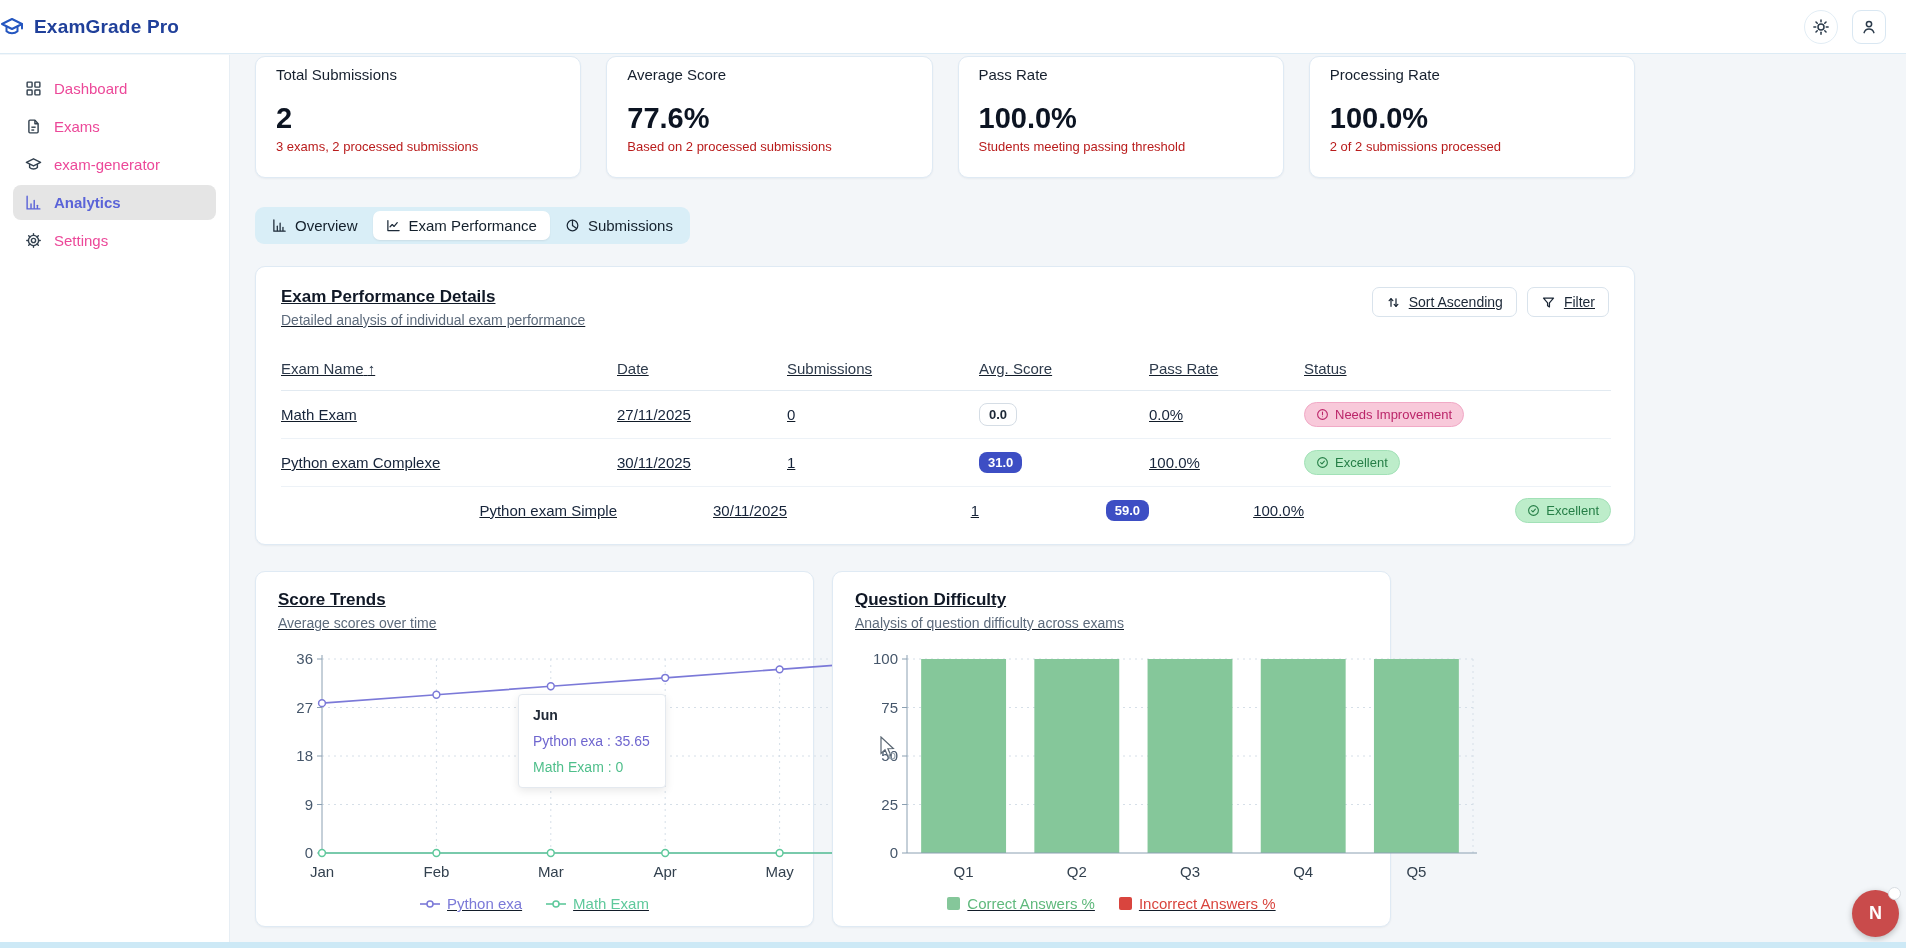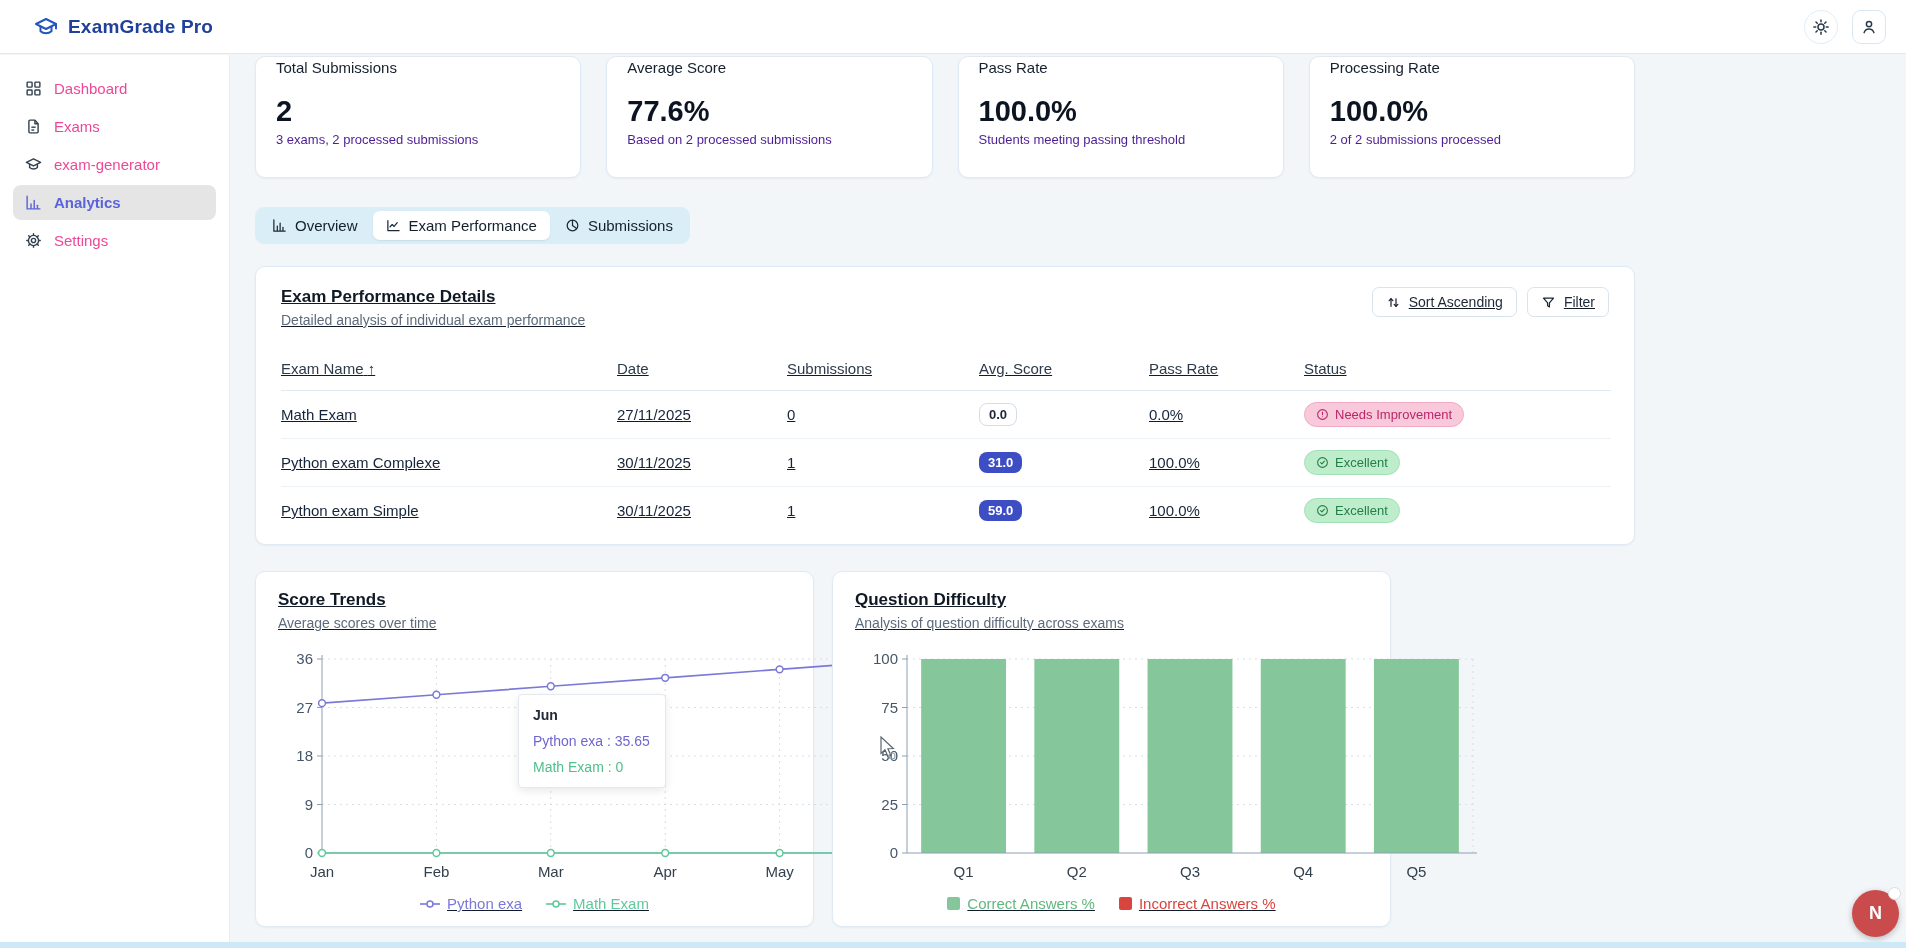--- a/index.html
+++ b/index.html
@@ -6,21 +6,21 @@
   html,body { margin:0; padding:0; }
   body {
     width:1906px; height:948px; position:relative; overflow:hidden;
     font-family:"Liberation Sans", sans-serif; background:#f3f6f9; color:#121c29;
   }
   svg { display:block; }
 
   
   .topbar { position:absolute; top:0; left:0; width:1906px; height:54px; background:#fff;
             border-bottom:1px solid #dcebf5; display:flex; align-items:center; z-index:6; }
-  .logo { display:flex; align-items:center; gap:10px; padding-left:34px; width:230px; }
+  .logo { display:flex; align-items:center; gap:10px; width:230px; }
   .logo-text { font-size:19px; font-weight:bold; color:#20409a; letter-spacing:.2px; }
   .topbar-right { margin-left:auto; display:flex; align-items:center; gap:14px; padding-right:20px; }
   .icon-btn { width:34px; height:34px; display:flex; align-items:center; justify-content:center;
               color:#2b3a4a; background:#fff; cursor:pointer; }
   .icon-btn.round { border:1px solid #e2edf5; border-radius:50%; }
   .icon-btn.square { border:1px solid #d9e7f2; border-radius:9px; }
 
   
   .sidebar { position:absolute; top:55px; left:0; width:230px; height:893px; background:#fff;
              border-right:1px solid #e7eef4; padding-top:13px; z-index:5; }
@@ -28,45 +28,45 @@
                border-radius:8px; font-size:15px; color:#ec4899; cursor:pointer; }
   .side-item .si { color:#33414f; display:flex; }
   .side-item.active { background:#e5e5e5; color:#5a63d8; font-weight:700; }
   .side-item.active .si { color:#5a63d8; }
 
   
   .main { position:absolute; left:230px; top:54px; width:1676px; height:894px; padding:2px 0 0 25px; }
 
   .cards-row { display:flex; gap:25px; width:1380px; }
   .card { flex:1; height:122px; background:#fff; border:1px solid #dfeaf4; border-radius:10px;
-          padding:2px 20px; box-shadow:0 1px 2px rgba(16,42,67,.05); }
+          padding:9px 20px; box-shadow:0 1px 2px rgba(16,42,67,.05); }
   .card-title { font-size:15px; font-weight:500; color:#16202e; }
   .card-value { font-size:29px; font-weight:bold; color:#0c1422; margin-top:19px; }
-  .card-sub { font-size:13px; color:#4c1d95; margin-top:4px; }
+  .card-sub { font-size:13px; color:#b91c1c; margin-top:4px; }
 
   .tabs-bar { margin-top:29px; display:inline-flex; background:#d9eef7; border-radius:9px; padding:4px; gap:2px; }
   .tab { display:flex; align-items:center; gap:8px; padding:6px 13px; font-size:15px; color:#14202c;
          border-radius:7px; cursor:pointer; }
   .tab .ti { display:flex; color:#1c2a38; }
   .tab.active { background:#fff; box-shadow:0 1px 2px rgba(0,0,0,.07); font-weight:500; }
 
   .panel { background:#fff; border:1px solid #dfeaf4; border-radius:10px; box-shadow:0 1px 2px rgba(16,42,67,.05);text-decoration:underline; }
   .table-panel { width:1380px; margin-top:22px; padding:20px 25px 10px; }
   .panel-head { display:flex; justify-content:space-between; align-items:flex-start; }
   .panel-title { font-size:17px; font-weight:bold; color:#101826; }
   .panel-sub { font-size:14px; color:#5d6b7c; margin-top:5px; }
   .head-buttons { display:flex; gap:10px; }
   .ghost-btn { display:flex; align-items:center; gap:8px; border:1px solid #d9e3ec; background:#fff;
                border-radius:7px; padding:6px 13px; font-size:14px; color:#1b2736; cursor:pointer; }
 
   table { width:100%; border-collapse:collapse; margin-top:20px; table-layout:fixed; }
   th { text-align:left; font-size:15px; font-weight:500; color:#2d3a4b; padding:12px 0 13px;
        border-bottom:1px solid #e2eaf1; }
   td { font-size:15px; color:#16243a; padding:11px 0; border-bottom:1px solid #edf2f7; }
-  tr:last-child td { border-bottom:none; }
+  tr:last-child td { border-bottom:none;text-align:right; }
   .score-badge { display:inline-block; border-radius:8px; padding:3px 9px; font-size:13px; font-weight:bold; }
   .score-badge.filled { background:#3d4ec4; color:#fff; }
   .score-badge.outline { background:#fff; color:#1b2736; border:1px solid #d5dde5; }
   .status-badge { display:inline-flex; align-items:center; gap:6px; border-radius:999px; padding:4px 11px;
                   font-size:13px; font-weight:500; }
   .status-badge.danger { background:#f8c9da; color:#bb2569; border:1px solid #f1a9c6; }
   .status-badge.success { background:#bdedca; color:#257e46; border:1px solid #a2e1b7; }
 
   .charts-row { display:flex; gap:18px; margin-top:26px; width:1380px; }
   .chart-panel { width:559px; height:356px; padding:18px 22px; position:relative; }

